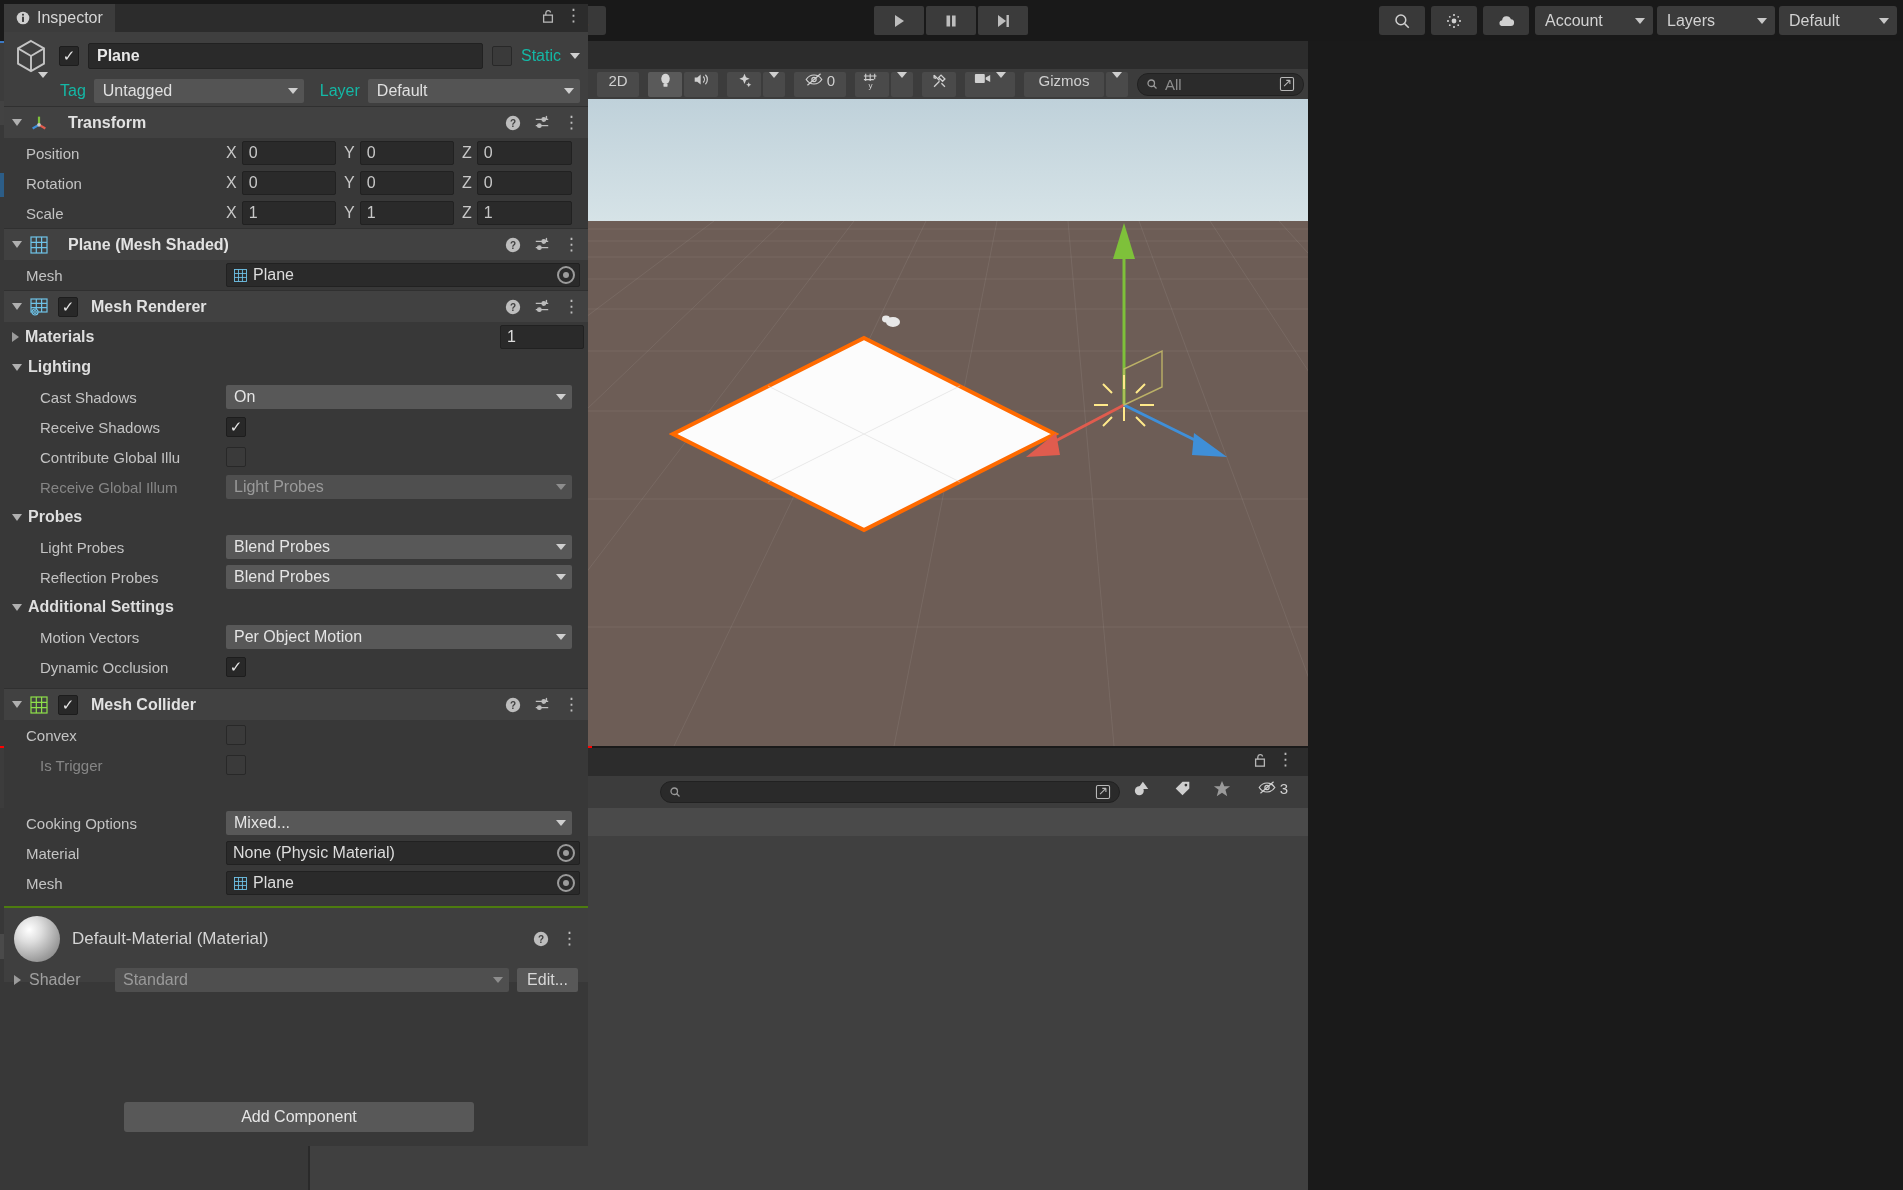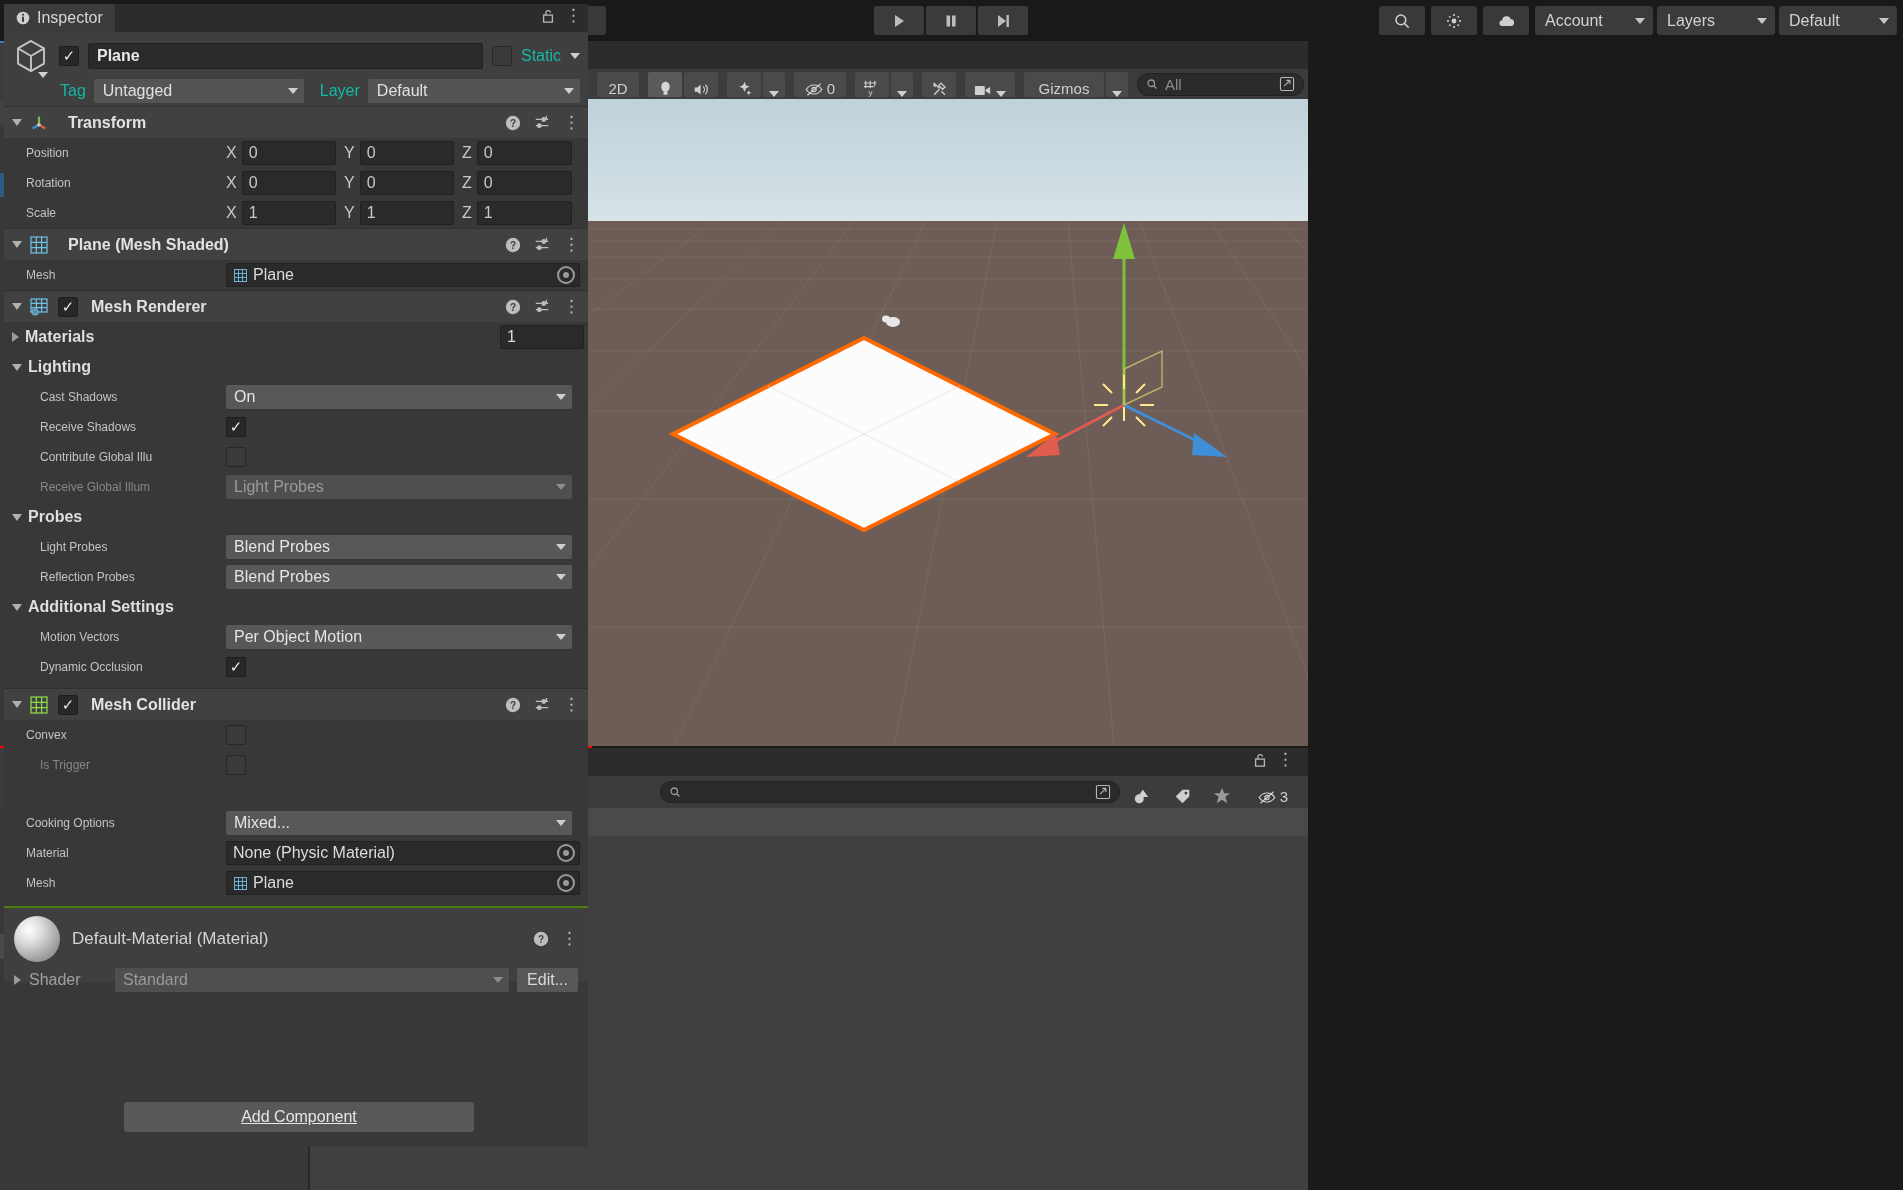--- a/index.html
+++ b/index.html
@@ -45,21 +45,21 @@
   .hrow.scene{ background:#424242; font-weight:bold; }
   .hrow.sel{ background:#2c5d87; color:#fff; }
   .tri{ width:0;height:0;border-left:6px solid transparent;border-right:6px solid transparent;
     border-top:7px solid #b9b9b9; margin-right:4px;}
   .tri-r{ width:0;height:0;border-top:6px solid transparent;border-bottom:6px solid transparent;
     border-left:7px solid #9a9a9a; margin-right:4px;}
 
   
   #scene{ left:414px; top:41px; width:894px; height:705px; background:#3c3c3c; }
   #scene-toolbar{ height:30px; background:#3c3c3c; display:flex; align-items:center; padding:2px 4px; gap:2px;}
-  .sbtn{ height:25px; background:#4a4a4a; border-radius:2px; display:flex; align-items:flex-end;
+  .sbtn{ height:25px; background:#4a4a4a; border-radius:2px; display:flex; align-items:flex-start;
     justify-content:center; padding:0 7px; color:#d0d0d0; font-size:15px; gap:4px;}
   .sbtn.wide{ min-width:130px; justify-content:space-between; }
   .sgap{ width:5px; }
   #viewport{ position:absolute; left:0; top:58px; width:894px; height:647px; overflow:hidden;
     background:linear-gradient(#b9ccd6 0%, #c6d7de 14%, #7a6a63 18%, #6a5b55 100%); }
   #sky{ position:absolute;left:0;top:0;width:894px;height:122px;
     background:linear-gradient(#bfd1da, #d6e3e7); }
   #ground{ position:absolute;left:0;top:122px;width:894px;height:525px; background:#6d5d56; }
   #planeShape{ position:absolute; left:255px; top:235px; width:390px; height:200px; }
 
@@ -96,21 +96,21 @@
   .oh-row2{ display:flex; align-items:center; gap:8px; height:30px; padding-left:48px; margin-top:4px;}
   .lbl{ color:#14b8a6; font-size:16px; }
   .sel-box{ height:24px; background:#545454; border-radius:2px; display:flex; align-items:center;
     justify-content:space-between; padding:0 6px 0 9px; color:#e0e0e0; font-size:16px;}
 
   .comp-head{ height:32px; background:#414141; display:flex; align-items:center; gap:7px;
     padding:0 8px; border-top:1px solid #303030; }
   .comp-title{ font-weight:bold; color:#e2e2e2; font-size:16px; flex:1; }
   .comp-right{ display:flex; gap:13px; align-items:center; color:#bdbdbd; }
   .crow{ height:30px; display:flex; align-items:center; padding:0 8px 0 0; }
-  .crow .cname{ width:222px; padding-left:22px; color:#c3c3c3; font-size:12px; }
+  .crow .cname{ width:222px; padding-left:22px; color:#c3c3c3; font-size:15px; }
   .crow .cname.ind{ padding-left:36px; }
   .crow .cname.dim{ color:#868686; }
   .xyz{ display:flex; flex:1; gap:0; }
   .axis{ display:flex; align-items:center; flex:1; gap:5px; }
   .axis span{ color:#c8c8c8; font-size:16px; }
   .numf{ flex:1; height:24px; background:#2a2a2a; border:1px solid #212121; border-radius:2px;
     display:flex; align-items:center; padding:0 6px; color:#dcdcdc; font-size:16px; margin-right:8px;}
   .objf{ flex:1; height:24px; background:#2a2a2a; border:1px solid #212121; border-radius:2px;
     display:flex; align-items:center; padding:0 4px 0 6px; color:#dcdcdc; font-size:16px; gap:5px;}
   .objf .pick{ margin-left:auto; width:18px;height:18px;border-radius:50%;border:2px solid #9b9b9b;
@@ -119,21 +119,21 @@
   .ddf{ flex:1; height:24px; background:#585858; border-radius:2px; display:flex; align-items:center;
     justify-content:space-between; padding:0 6px 0 8px; color:#e4e4e4; font-size:16px;}
   .ddf.dim{ color:#9a9a9a; background:#4f4f4f;}
   .foldrow{ height:30px; display:flex; align-items:center; gap:6px; padding-left:8px;
     font-weight:bold; color:#dedede; font-size:16px;}
   .grid-ico{ width:20px;height:20px; flex:none; }
   .mat-block{ height:76px; background:#3f3f3f; border-top:2px solid #4d7c0f; position:relative;}
   .sphere{ width:46px;height:46px;border-radius:50%;
     background:radial-gradient(circle at 33% 30%, #ffffff 0%, #dedede 28%, #9d9d9d 70%, #757575 100%);}
   #addcomp{ position:absolute; left:120px; bottom:14px; width:350px; height:30px; background:#585858;
-    border-radius:3px; display:flex; align-items:center; justify-content:center; color:#e6e6e6; font-size:16px;text-decoration:underline;}
+    border-radius:3px; display:flex; align-items:center; justify-content:center; color:#e6e6e6; font-size:16px;}
   .small-caret{ width:0;height:0;border-left:5px solid transparent;border-right:5px solid transparent;
     border-top:6px solid #cfcfcf; }
   .tri-sm{ width:0;height:0;border-left:5px solid transparent;border-right:5px solid transparent;
     border-top:7px solid #b0b0b0; }
   .tri-sm-r{ width:0;height:0;border-top:5px solid transparent;border-bottom:5px solid transparent;
     border-left:7px solid #9b9b9b; }
   .kebab{ letter-spacing:0; font-size:17px; line-height:12px; }
 </style>
 </head>
 <body>

